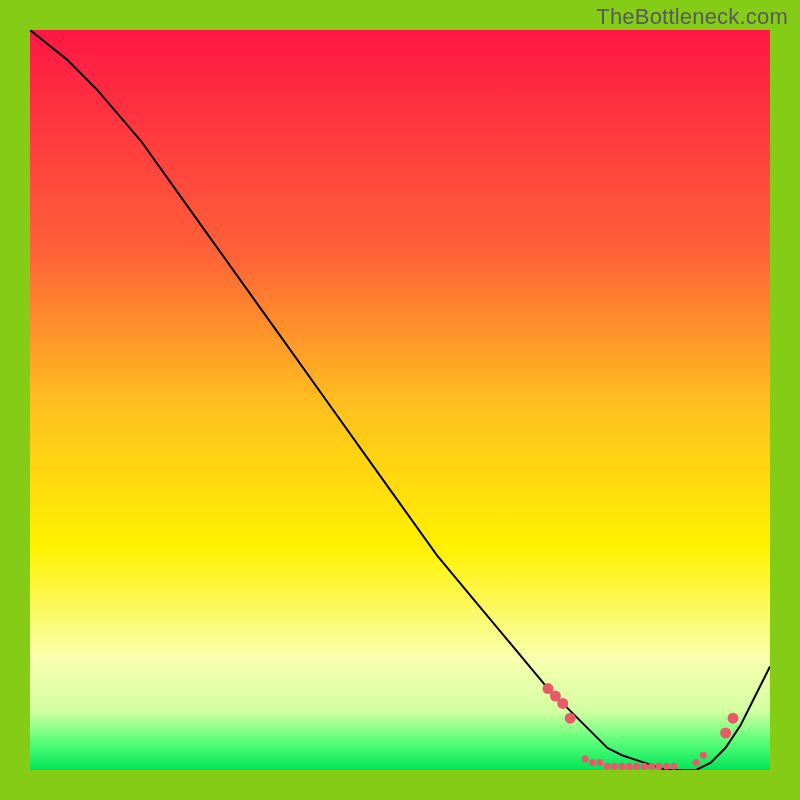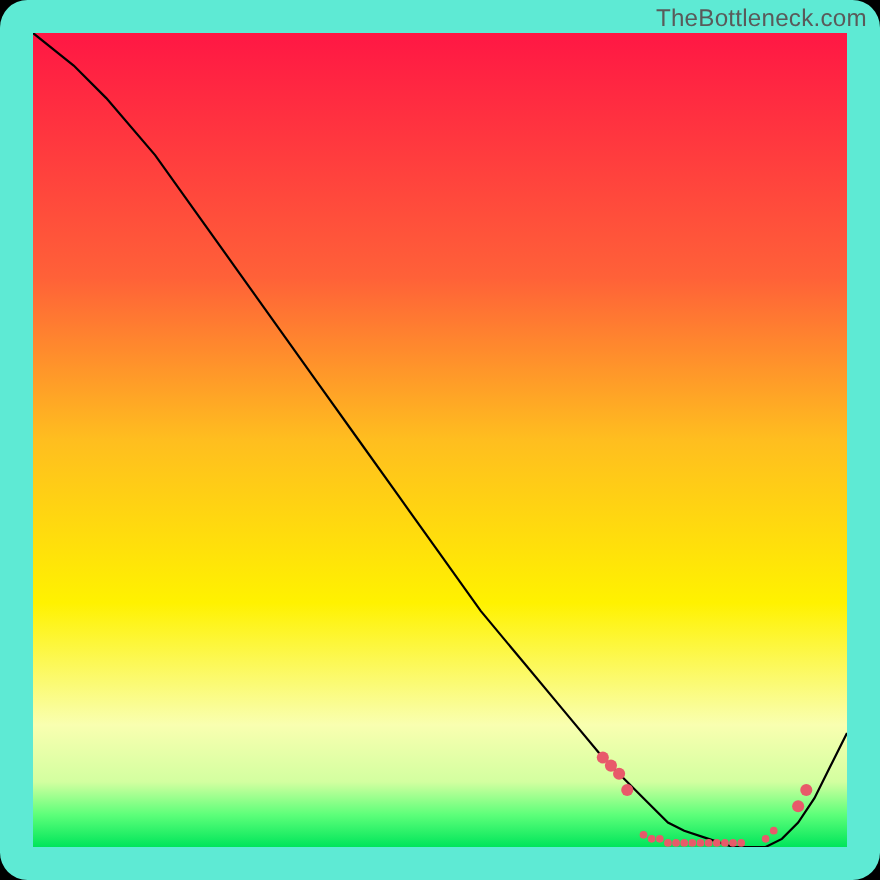--- a/index.html
+++ b/index.html
@@ -1,22 +1,21 @@
 <!DOCTYPE html>
 <html><head>
 <meta charset="utf-8">
 <style>
   * { margin: 0; padding: 0; box-sizing: border-box; }
   html, body { width: 800px; height: 800px; overflow: hidden; background: #000; }
   .frame {
     width: 800px;
     height: 800px;
     position: relative;
-    background: #5eead4;
-    border-radius: 25px;
+    background: #84cc16;
   }
   .watermark {
     position: absolute;
     top: 4px;
     right: 12px;
     font-family: Arial, Helvetica, sans-serif;
     font-size: 22px;
     color: #5a5a5a;
     letter-spacing: 0.2px;
     font-weight: 400;

